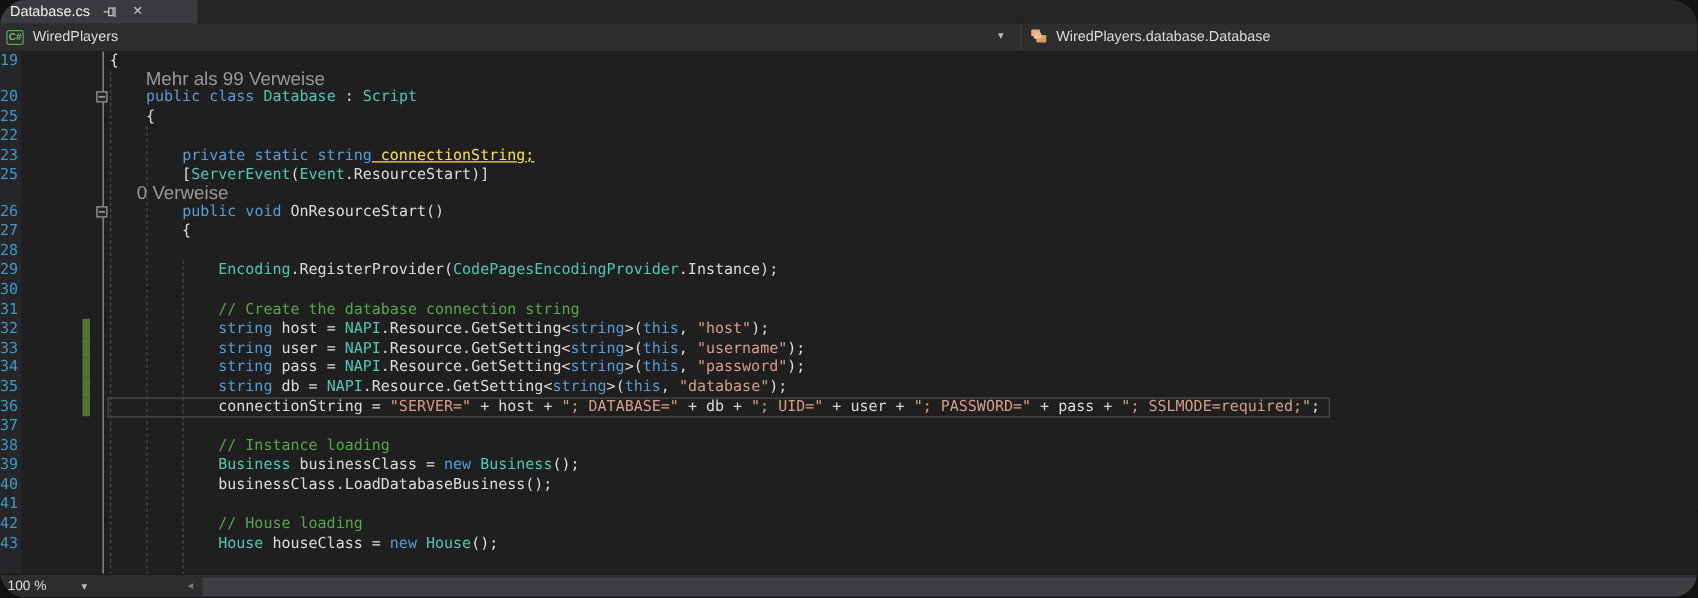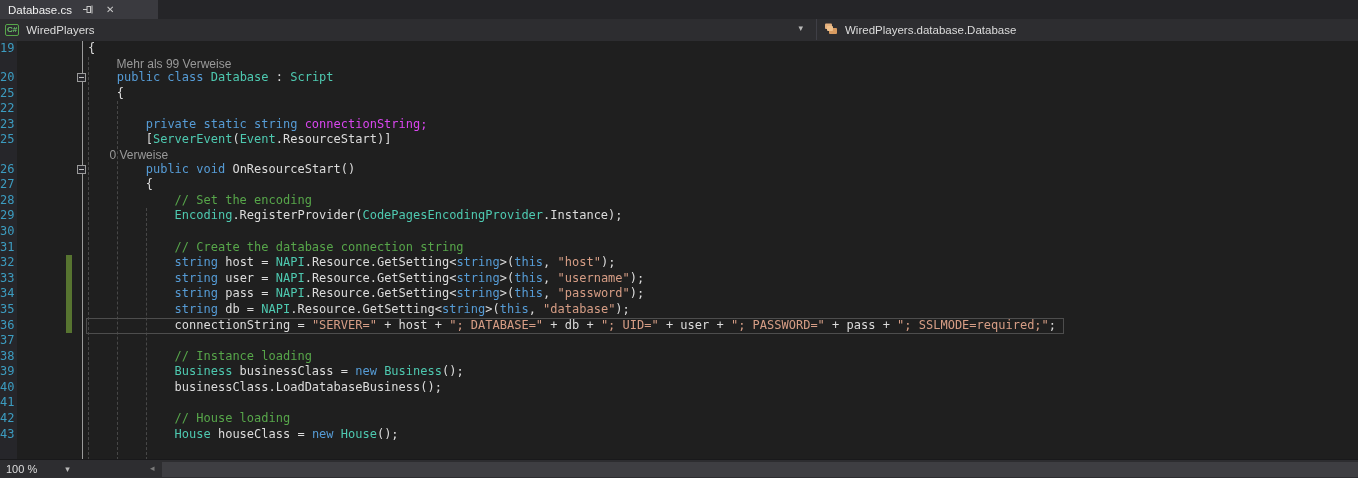--- a/index.html
+++ b/index.html
@@ -1,17 +1,17 @@
 <!DOCTYPE html>
 <html style="--editor-bg: #1F1F1F; --tab-bg: #3A3A3F; --tabstrip-bg: #252528; --navbar-bg: #2D2D30; --statusbar-bg: #2D2D30; --scroll-thumb: #3E3E42; --line-number: #3C9CC0; --change-bar: #577430; --current-line-border: #4D4D4D; --fold-line: #9B9B9B; --indent-guide: #474747; --codelens: #999999;"><head>
 <meta charset="utf-8">
 <style>
   html,body{margin:0;padding:0;background:#111;}
   .screen{position:relative;width:1358px;height:478px;overflow:hidden;
-          font-family:"Liberation Sans",sans-serif;background:var(--editor-bg,#1F1F1F);}
+          font-family:"Liberation Sans",sans-serif;background:var(--editor-bg,#1F1F1F);border-radius:21px;}
 
   
   .tabbar{position:absolute;left:0;top:0;right:0;height:19px;background:var(--tabstrip-bg,#252528);}
   .tab{position:absolute;left:0;top:0;height:19px;width:158px;background:var(--tab-bg,#3A3A3F);
        display:flex;align-items:center;color:#F2F2F2;font-size:11.5px;}
   .tab-label{padding-left:8px;}
   .tab-pin{margin-left:10px;display:flex;align-items:center;}
   .tab-close{margin-left:12px;color:#C9C9C9;font-size:10px;line-height:1;}
 
   
@@ -41,21 +41,21 @@
             font-family:"DejaVu Sans Mono",monospace;font-size:12px;}
   .ln{position:absolute;left:0;top:0;width:50px;text-align:left;color:var(--line-number,#3C9CC0);}
   .code{position:absolute;left:59px;top:0;white-space:pre;}
   .code-row.changed::before{content:"";position:absolute;left:66px;top:0;bottom:0;width:6px;
             background:var(--change-bar,#577430);}
   .code-row.current .cur-box{position:absolute;left:86px;width:976px;top:0;height:14.6px;
             border:1px solid var(--current-line-border,#4D4D4D);pointer-events:none;}
   .fold-box{position:absolute;left:77px;top:3px;width:9px;height:9px;box-sizing:border-box;
             border:1px solid #9B9B9B;background:#26262A;z-index:3;}
   .fold-box::after{content:"";position:absolute;left:1px;right:1px;top:3px;height:1px;background:#C0C0C0;}
-  .codelens-row{position:relative;height:13.5px;line-height:14px;font-size:12px;
+  .codelens-row{position:relative;height:13.5px;line-height:14px;font-size:15px;
             color:var(--codelens,#999999);font-family:"Liberation Sans",sans-serif;}
 
   
   .statusbar{position:absolute;left:0;bottom:0;right:0;height:18px;background:var(--statusbar-bg,#2D2D30);
              border-top:1px solid #19191B;color:#DEDEDE;font-size:11px;}
   .zoomctrl{position:absolute;left:0;top:0;height:18px;width:148px;display:flex;align-items:center;}
   .zoomctrl .zl{padding-left:6px;}
   .zoomctrl .zc{margin-left:28px;font-size:9px;color:#B9B9B9;}
   .hscroll-left{position:absolute;left:150px;top:3px;color:#7A7A7A;font-size:9px;}
   .hscroll-thumb{position:absolute;left:162px;right:0;top:2px;bottom:1px;background:var(--scroll-thumb,#3E3E42);}
@@ -103,26 +103,26 @@
     <div class="fold-line"></div>
     <div class="guide g1"></div>
     <div class="guide g2"></div>
     <div class="guide g3"></div>
     <div class="lines">
         <div class="code-row"><span class="ln">19</span><span class="code"><span style="color: rgb(220, 220, 220);">    {</span></span></div>
         <div class="codelens-row" style="padding-left: 116.6px;">Mehr als 99 Verweise</div>
         <div class="code-row"><span class="ln">20</span><span class="fold-box"></span><span class="code"><span style="color: rgb(220, 220, 220);">        </span><span style="color: rgb(86, 156, 214);">public class</span><span style="color: rgb(220, 220, 220);"> </span><span style="color: rgb(78, 201, 176);">Database</span><span style="color: rgb(220, 220, 220);"> : </span><span style="color: rgb(78, 201, 176);">Script</span></span></div>
         <div class="code-row"><span class="ln">25</span><span class="code"><span style="color: rgb(220, 220, 220);">        {</span></span></div>
         <div class="code-row"><span class="ln">22</span><span class="code"></span></div>
-        <div class="code-row"><span class="ln">23</span><span class="code"><span style="color: rgb(220, 220, 220);">            </span><span style="color: rgb(86, 156, 214);">private static string</span><span style="color: #d946ef;"> connectionString;</span></span></div>
+        <div class="code-row"><span class="ln">23</span><span class="code"><span style="color: rgb(220, 220, 220);">            </span><span style="color: rgb(86, 156, 214);">private static string</span><span style="color: #fde047; text-decoration: underline;"> connectionString;</span></span></div>
         <div class="code-row"><span class="ln">25</span><span class="code"><span style="color: rgb(220, 220, 220);">            [</span><span style="color: rgb(78, 201, 176);">ServerEvent</span><span style="color: rgb(220, 220, 220);">(</span><span style="color: rgb(78, 201, 176);">Event</span><span style="color: rgb(220, 220, 220);">.ResourceStart)]</span></span></div>
         <div class="codelens-row" style="padding-left: 109.4px;">0 Verweise</div>
         <div class="code-row"><span class="ln">26</span><span class="fold-box"></span><span class="code"><span style="color: rgb(220, 220, 220);">            </span><span style="color: rgb(86, 156, 214);">public void</span><span style="color: rgb(220, 220, 220);"> OnResourceStart()</span></span></div>
         <div class="code-row"><span class="ln">27</span><span class="code"><span style="color: rgb(220, 220, 220);">            {</span></span></div>
-        <div class="code-row"><span class="ln">28</span><span class="code"><span style="color: rgb(87, 166, 74);">                // Set the encoding</span></span></div>
+        <div class="code-row"><span class="ln">28</span></div>
         <div class="code-row"><span class="ln">29</span><span class="code"><span style="color: rgb(220, 220, 220);">                </span><span style="color: rgb(78, 201, 176);">Encoding</span><span style="color: rgb(220, 220, 220);">.RegisterProvider(</span><span style="color: rgb(78, 201, 176);">CodePagesEncodingProvider</span><span style="color: rgb(220, 220, 220);">.Instance);</span></span></div>
         <div class="code-row"><span class="ln">30</span><span class="code"></span></div>
         <div class="code-row"><span class="ln">31</span><span class="code"><span style="color: rgb(87, 166, 74);">                // Create the database connection string</span></span></div>
         <div class="code-row changed"><span class="ln">32</span><span class="code"><span style="color: rgb(220, 220, 220);">                </span><span style="color: rgb(86, 156, 214);">string</span><span style="color: rgb(220, 220, 220);"> host = </span><span style="color: rgb(78, 201, 176);">NAPI</span><span style="color: rgb(220, 220, 220);">.Resource.GetSetting&lt;</span><span style="color: rgb(86, 156, 214);">string</span><span style="color: rgb(220, 220, 220);">&gt;(</span><span style="color: rgb(86, 156, 214);">this</span><span style="color: rgb(220, 220, 220);">, </span><span style="color: rgb(214, 157, 133);">"host"</span><span style="color: rgb(220, 220, 220);">);</span></span></div>
         <div class="code-row changed"><span class="ln">33</span><span class="code"><span style="color: rgb(220, 220, 220);">                </span><span style="color: rgb(86, 156, 214);">string</span><span style="color: rgb(220, 220, 220);"> user = </span><span style="color: rgb(78, 201, 176);">NAPI</span><span style="color: rgb(220, 220, 220);">.Resource.GetSetting&lt;</span><span style="color: rgb(86, 156, 214);">string</span><span style="color: rgb(220, 220, 220);">&gt;(</span><span style="color: rgb(86, 156, 214);">this</span><span style="color: rgb(220, 220, 220);">, </span><span style="color: rgb(214, 157, 133);">"username"</span><span style="color: rgb(220, 220, 220);">);</span></span></div>
         <div class="code-row changed"><span class="ln">34</span><span class="code"><span style="color: rgb(220, 220, 220);">                </span><span style="color: rgb(86, 156, 214);">string</span><span style="color: rgb(220, 220, 220);"> pass = </span><span style="color: rgb(78, 201, 176);">NAPI</span><span style="color: rgb(220, 220, 220);">.Resource.GetSetting&lt;</span><span style="color: rgb(86, 156, 214);">string</span><span style="color: rgb(220, 220, 220);">&gt;(</span><span style="color: rgb(86, 156, 214);">this</span><span style="color: rgb(220, 220, 220);">, </span><span style="color: rgb(214, 157, 133);">"password"</span><span style="color: rgb(220, 220, 220);">);</span></span></div>
         <div class="code-row changed"><span class="ln">35</span><span class="code"><span style="color: rgb(220, 220, 220);">                </span><span style="color: rgb(86, 156, 214);">string</span><span style="color: rgb(220, 220, 220);"> db = </span><span style="color: rgb(78, 201, 176);">NAPI</span><span style="color: rgb(220, 220, 220);">.Resource.GetSetting&lt;</span><span style="color: rgb(86, 156, 214);">string</span><span style="color: rgb(220, 220, 220);">&gt;(</span><span style="color: rgb(86, 156, 214);">this</span><span style="color: rgb(220, 220, 220);">, </span><span style="color: rgb(214, 157, 133);">"database"</span><span style="color: rgb(220, 220, 220);">);</span></span></div>
         <div class="code-row changed current"><span class="ln">36</span><span class="code"><span style="color: rgb(220, 220, 220);">                connectionString = </span><span style="color: rgb(214, 157, 133);">"SERVER="</span><span style="color: rgb(220, 220, 220);"> + host + </span><span style="color: rgb(214, 157, 133);">"; DATABASE="</span><span style="color: rgb(220, 220, 220);"> + db + </span><span style="color: rgb(214, 157, 133);">"; UID="</span><span style="color: rgb(220, 220, 220);"> + user + </span><span style="color: rgb(214, 157, 133);">"; PASSWORD="</span><span style="color: rgb(220, 220, 220);"> + pass + </span><span style="color: rgb(214, 157, 133);">"; SSLMODE=required;"</span><span style="color: rgb(220, 220, 220);">;</span></span><div class="cur-box"></div></div>
         <div class="code-row"><span class="ln">37</span><span class="code"></span></div>
         <div class="code-row"><span class="ln">38</span><span class="code"><span style="color: rgb(87, 166, 74);">                // Instance loading</span></span></div>

